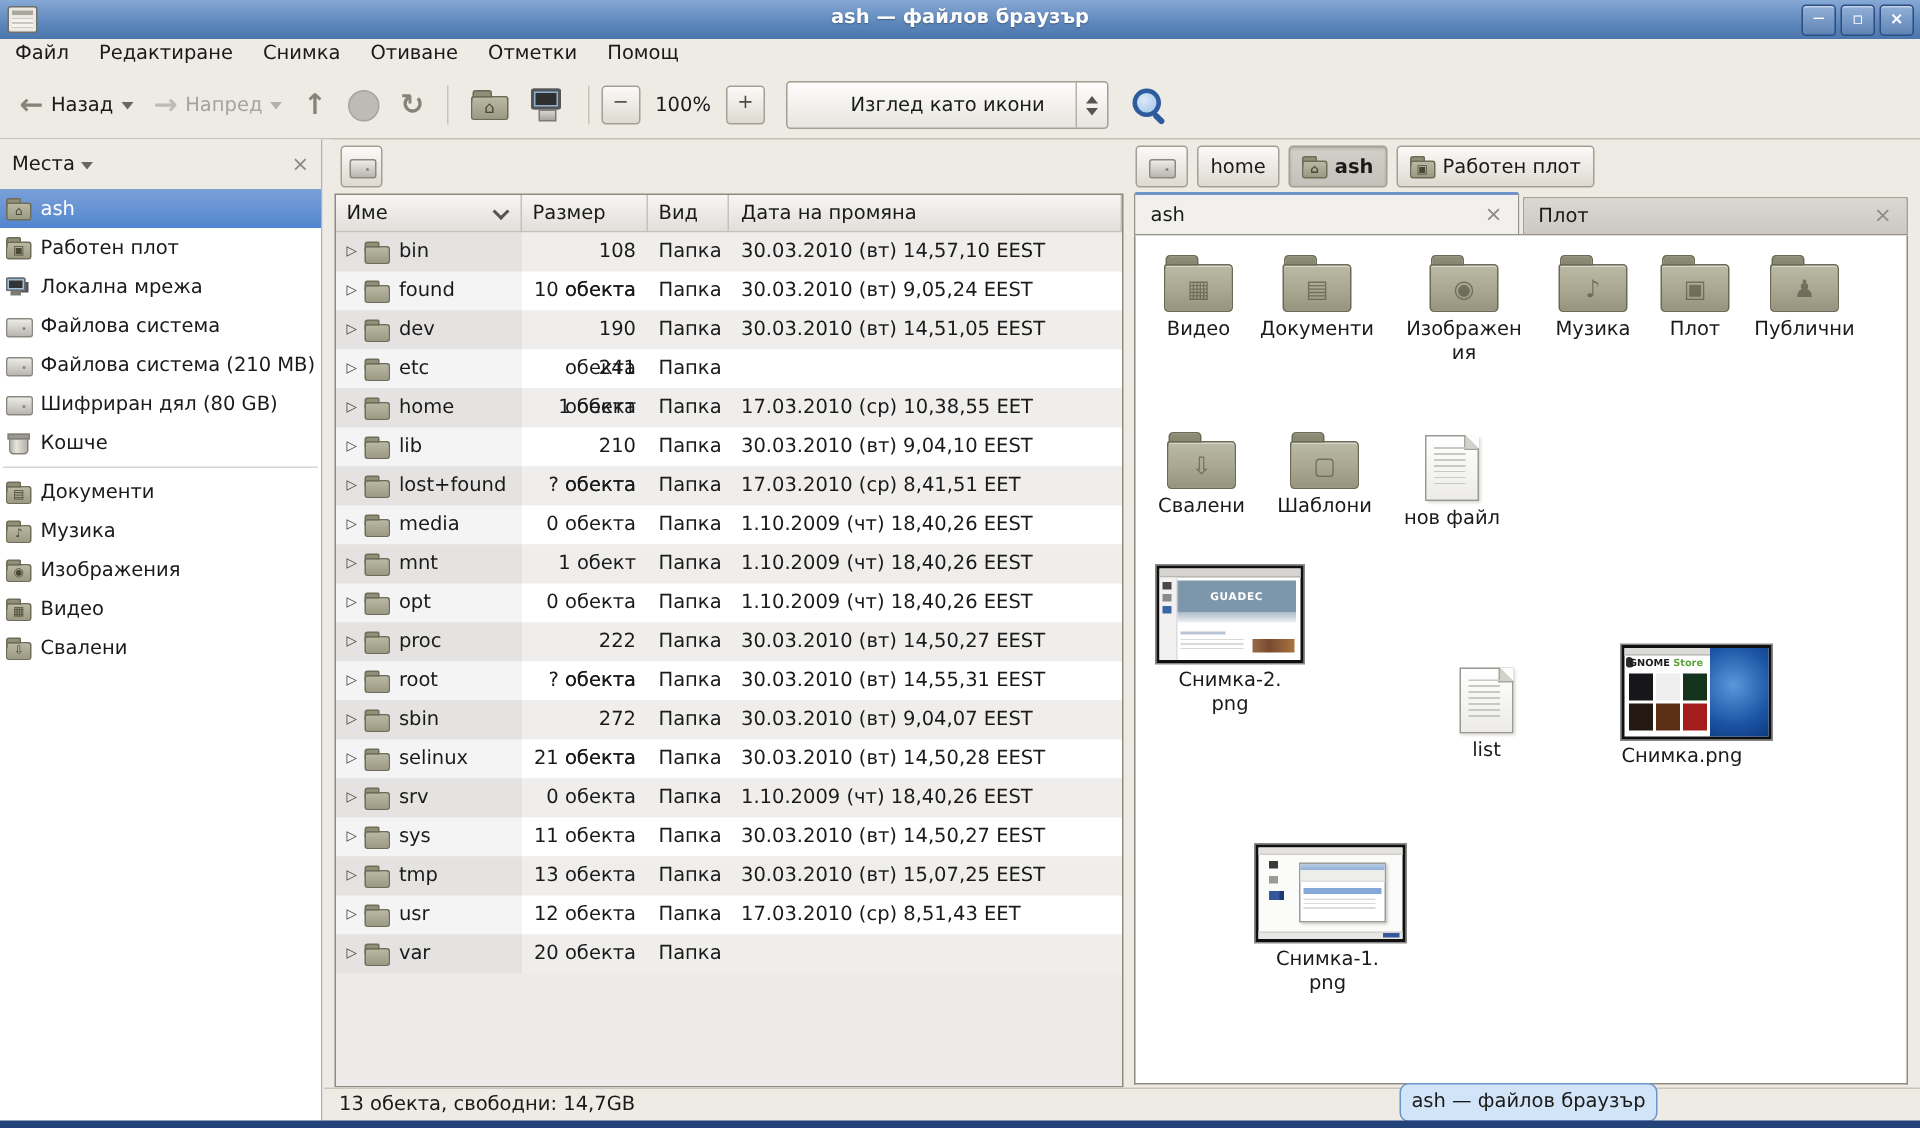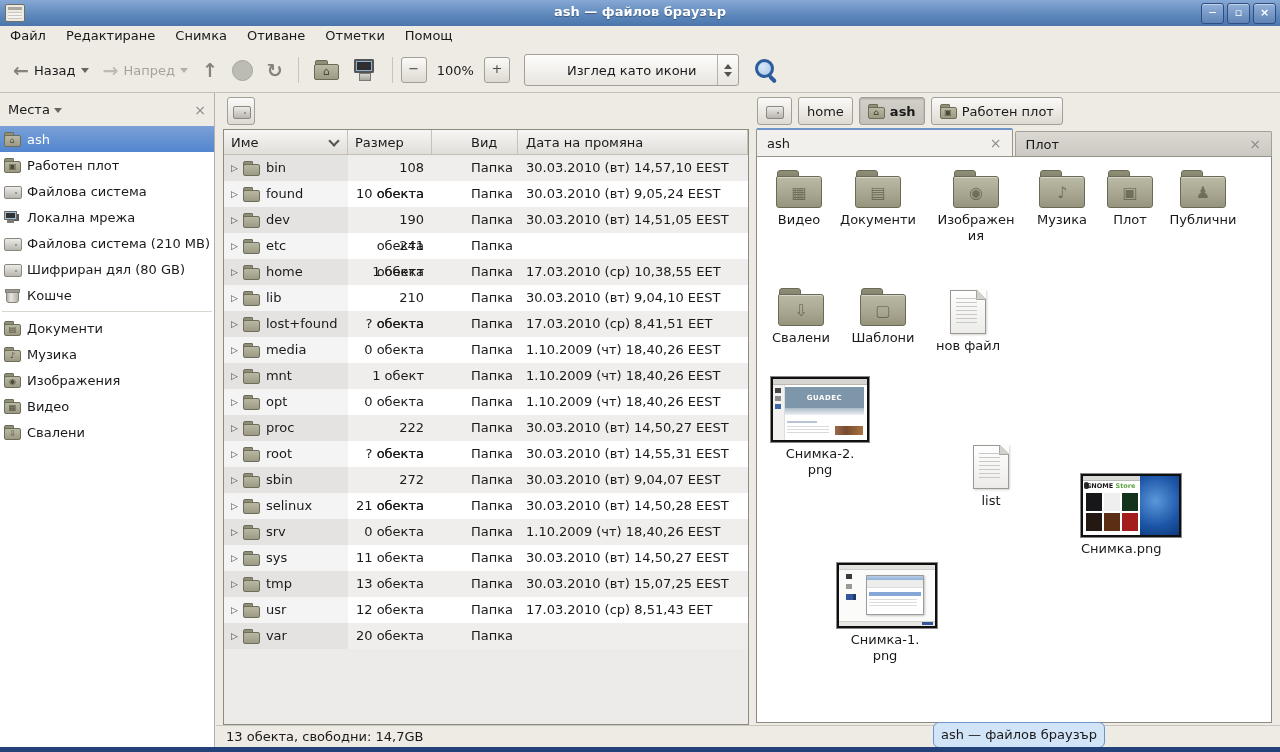--- a/index.html
+++ b/index.html
@@ -107,21 +107,21 @@
     box-sizing:border-box;background:#ecebe9;overflow:hidden;}
   .tree-header{display:flex;height:25px;background:linear-gradient(#f7f6f4,#e1deda);
     border-bottom:1px solid #c3bfb8;box-sizing:border-box;}
   .th{display:flex;align-items:center;padding-left:7px;border-right:1px solid #c6c2bb;box-sizing:border-box;}
   .sort-chevron{width:6px;height:6px;border-right:2px solid #55544e;border-bottom:2px solid #55544e;
     transform:rotate(45deg);margin-left:auto;margin-right:9px;margin-top:-3px;}
   .tr{display:flex;height:26px;line-height:26px;background:#fff;}
   .tr.odd{background:#efeeec;}
   .c-name{width:124px;display:flex;align-items:center;box-sizing:border-box;background:rgba(0,0,0,0.045);}
   .c-size{width:84px;text-align:right;padding-right:8px;box-sizing:border-box;}
-  .c-type{width:54px;padding-left:7px;box-sizing:border-box;margin-left:32px;}
+  .c-type{width:54px;padding-left:7px;box-sizing:border-box;}
   .c-date{flex:1;padding-left:8px;box-sizing:border-box;white-space:nowrap;}
   .th.c-name,.th.c-size,.th.c-type,.th.c-date{background:none;padding-right:0;text-align:left;}
   .expander{font-size:9px;color:#45443f;margin:0 5px 0 7px;flex:none;}
   .row-label{margin-left:6px;white-space:nowrap;}
 
   
   .statusbar{position:absolute;left:216px;top:632px;width:1064px;height:23px;background:#eeeae4;
     border-top:1px solid #cac6be;line-height:22px;padding-left:10px;box-sizing:border-box;}
 
   
@@ -284,26 +284,26 @@
             <span class="slabel">ash</span>
           </div>
           <div class="side-item">
             <span class="micon">
               <span class="ftab"></span>
               <span class="fbody">▣</span>
             </span>
             <span class="slabel">Работен плот</span>
           </div>
           <div class="side-item">
+            <span class="micon network"></span>
+            <span class="slabel">Локална мрежа</span>
+          </div>
+          <div class="side-item">
             <span class="micon drive"></span>
             <span class="slabel">Файлова система</span>
-          </div>
-          <div class="side-item">
-            <span class="micon network"></span>
-            <span class="slabel">Локална мрежа</span>
           </div>
           <div class="side-item">
             <span class="micon drive"></span>
             <span class="slabel">Файлова система (210 MB)</span>
           </div>
           <div class="side-item">
             <span class="micon drive"></span>
             <span class="slabel">Шифриран дял (80 GB)</span>
           </div>
           <div class="side-item">
@@ -753,21 +753,21 @@
               <span>Снимка-2.</span>
               <span>png</span>
             </div>
           </div>
           <div class="ifile" style="left: 192px; top: 288px; width: 84px;">
             <div class="bdoc"></div>
             <div class="ilabel">
               <span>list</span>
             </div>
           </div>
-          <div class="ifile" style="left: 324px; top: 273px; width: 77px; margin-top: 44px;">
+          <div class="ifile" style="left: 324px; top: 273px; width: 77px;">
             <div class="thumb ts">
               <div class="tbar"></div>
               <div class="foot"></div>
               <div class="logo"><span>GNOME</span> <span class="g2">Store</span></div>
               <div class="grid">
                 <i style="background: rgb(23, 23, 26);"></i>
                 <i style="background: rgb(239, 239, 239);"></i>
                 <i style="background: rgb(19, 51, 29);"></i>
                 <i style="background: rgb(36, 24, 18);"></i>
                 <i style="background: rgb(92, 46, 20);"></i>

